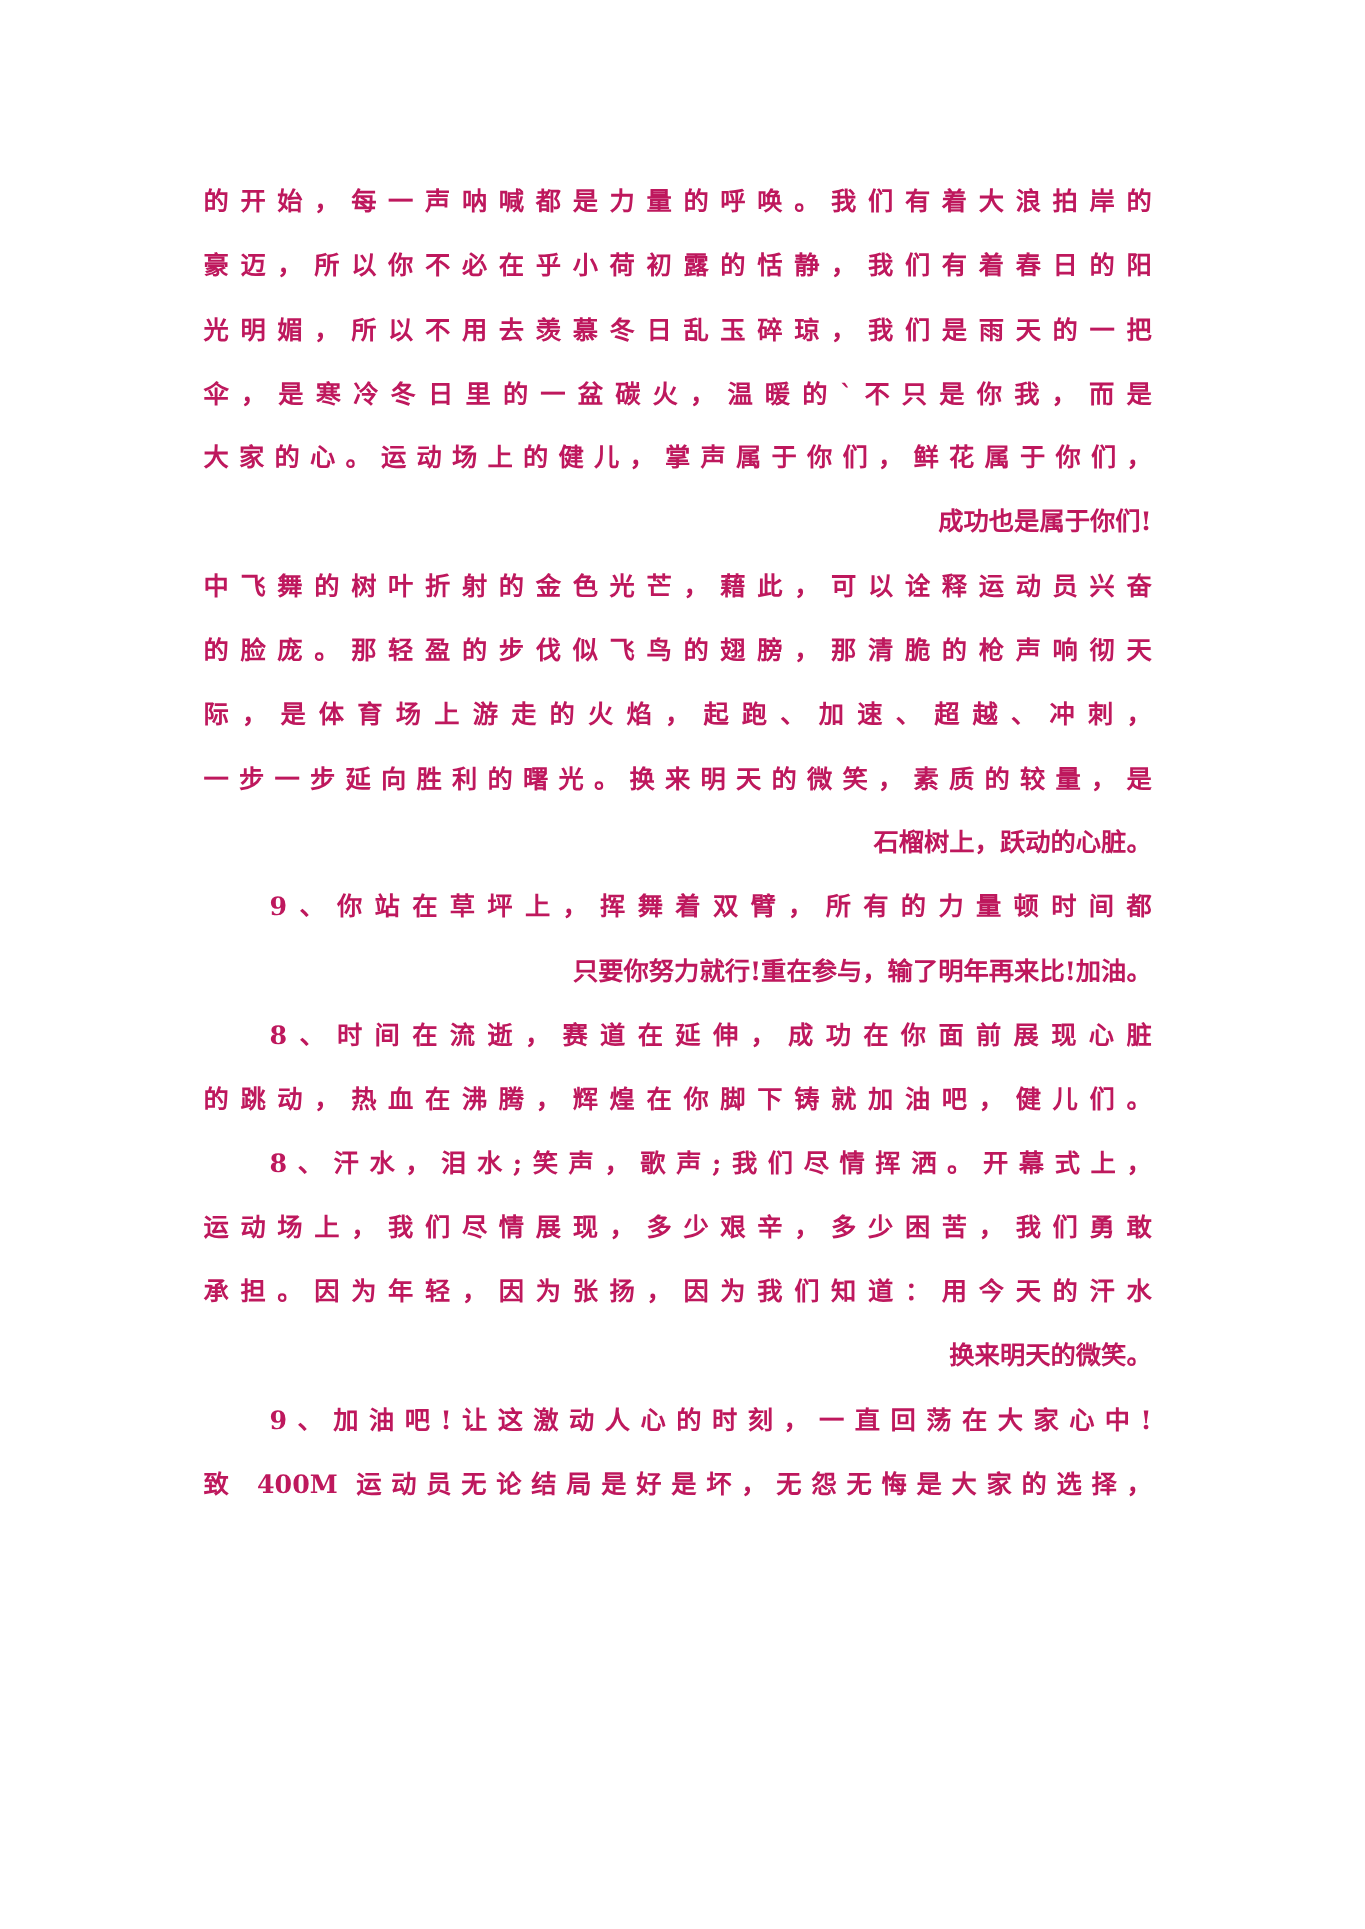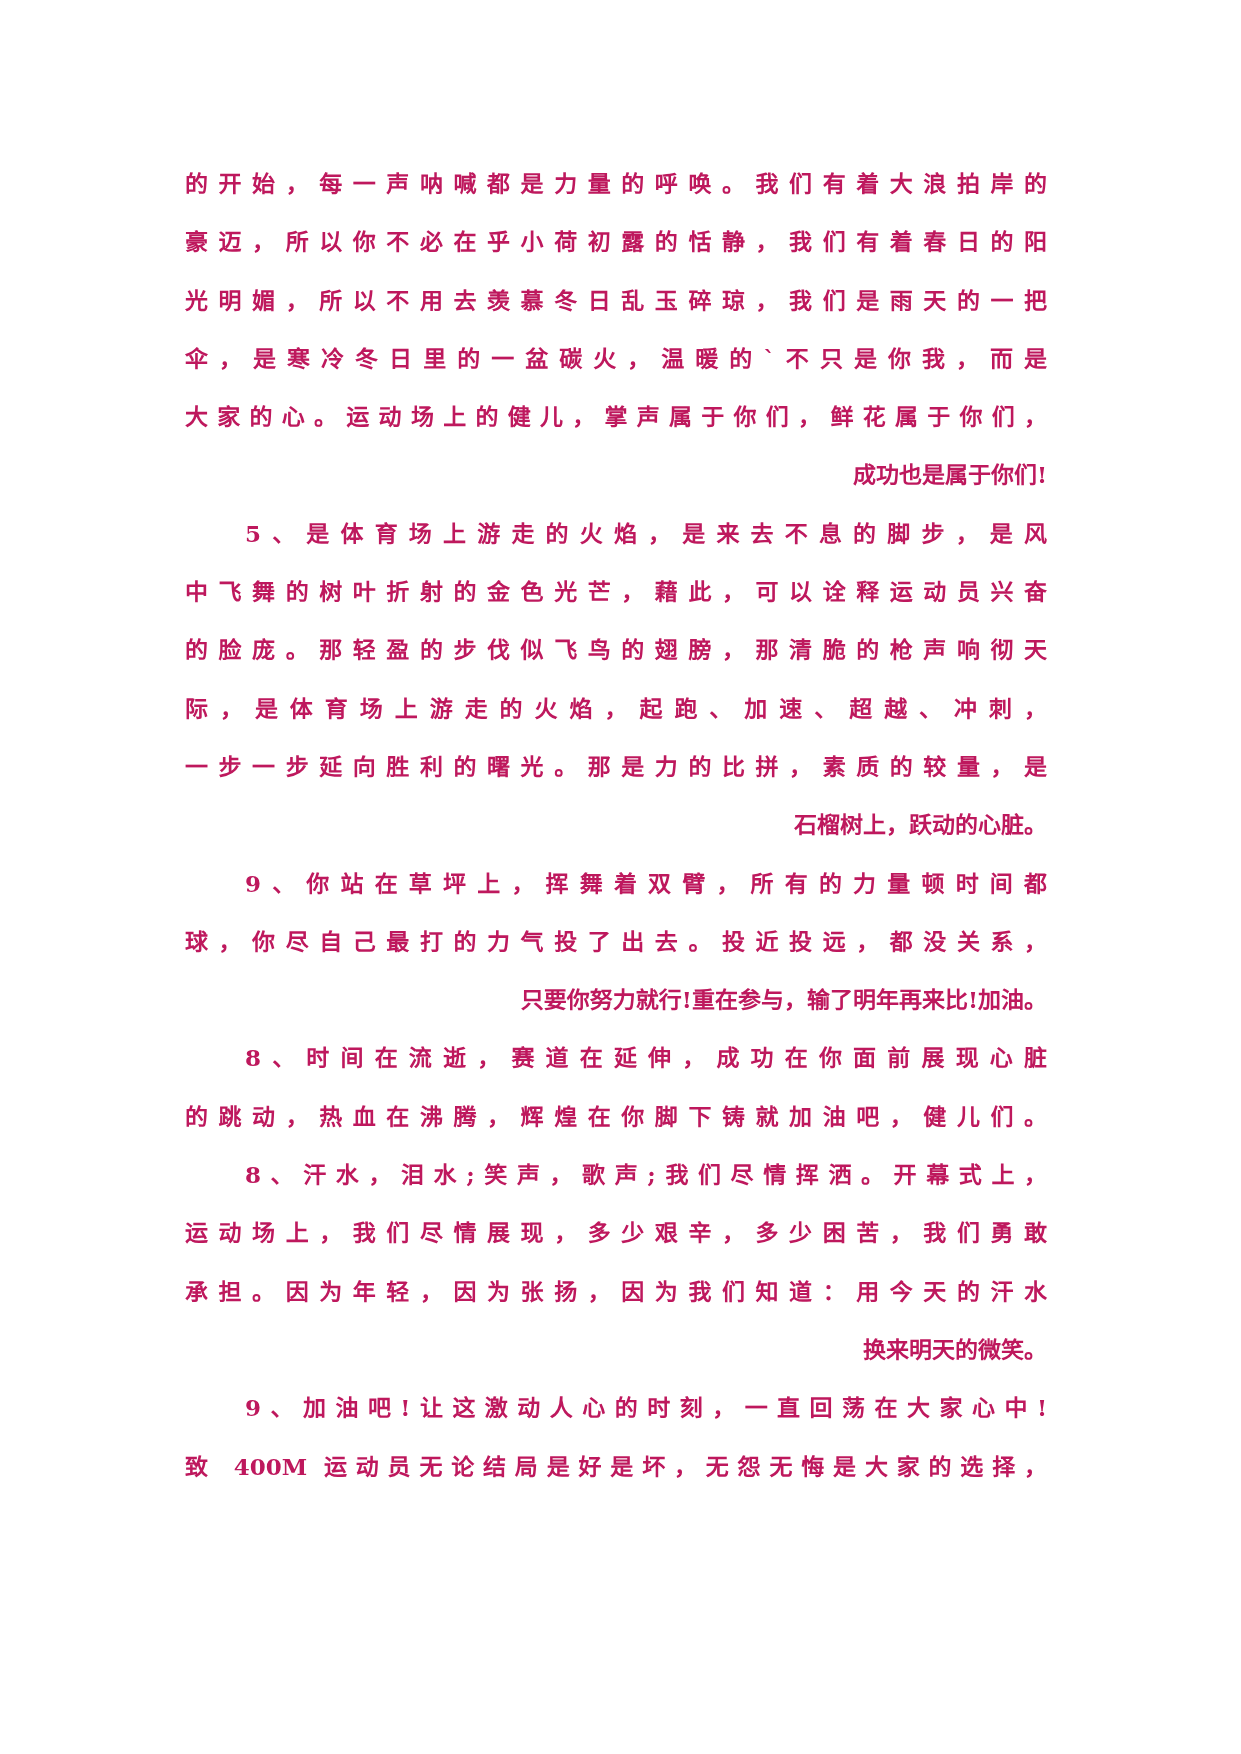--- a/index.html
+++ b/index.html
@@ -45,28 +45,26 @@
 <body>
 
 <div class="page">
   <div class="text-block">
       <div class="line j">的开始，每一声呐喊都是力量的呼唤。我们有着大浪拍岸的</div>
       <div class="line j">豪迈，所以你不必在乎小荷初露的恬静，我们有着春日的阳</div>
       <div class="line j">光明媚，所以不用去羡慕冬日乱玉碎琼，我们是雨天的一把</div>
       <div class="line j">伞，是寒冷冬日里的一盆碳火，温暖的`不只是你我，而是</div>
       <div class="line j">大家的心。运动场上的健儿，掌声属于你们，鲜花属于你们，</div>
       <div class="line">成功也是属于你们!</div>
-      <div class="line j indent">5、是体育场上游走的火焰，是来去不息的脚步，是风</div>
       <div class="line j">中飞舞的树叶折射的金色光芒，藉此，可以诠释运动员兴奋</div>
       <div class="line j">的脸庞。那轻盈的步伐似飞鸟的翅膀，那清脆的枪声响彻天</div>
       <div class="line j">际，是体育场上游走的火焰，起跑、加速、超越、冲刺，</div>
-      <div class="line j">一步一步延向胜利的曙光。那是力的比拼，素质的较量，是</div>
+      <div class="line j">一步一步延向胜利的曙光。换来明天的微笑，素质的较量，是</div>
       <div class="line">石榴树上，跃动的心脏。</div>
       <div class="line j indent">9、你站在草坪上，挥舞着双臂，所有的力量顿时间都</div>
-      <div class="line j">球，你尽自己最打的力气投了出去。投近投远，都没关系，</div>
       <div class="line">只要你努力就行!重在参与，输了明年再来比!加油。</div>
       <div class="line j indent">8、时间在流逝，赛道在延伸，成功在你面前展现心脏</div>
       <div class="line j">的跳动，热血在沸腾，辉煌在你脚下铸就加油吧，健儿们。</div>
       <div class="line j indent">8、汗水，泪水;笑声，歌声;我们尽情挥洒。开幕式上，</div>
       <div class="line j">运动场上，我们尽情展现，多少艰辛，多少困苦，我们勇敢</div>
       <div class="line j">承担。因为年轻，因为张扬，因为我们知道：用今天的汗水</div>
       <div class="line">换来明天的微笑。</div>
       <div class="line j indent">9、加油吧!让这激动人心的时刻，一直回荡在大家心中!</div>
       <div class="line j">致 400M 运动员无论结局是好是坏，无怨无悔是大家的选择，</div>
     </div>

